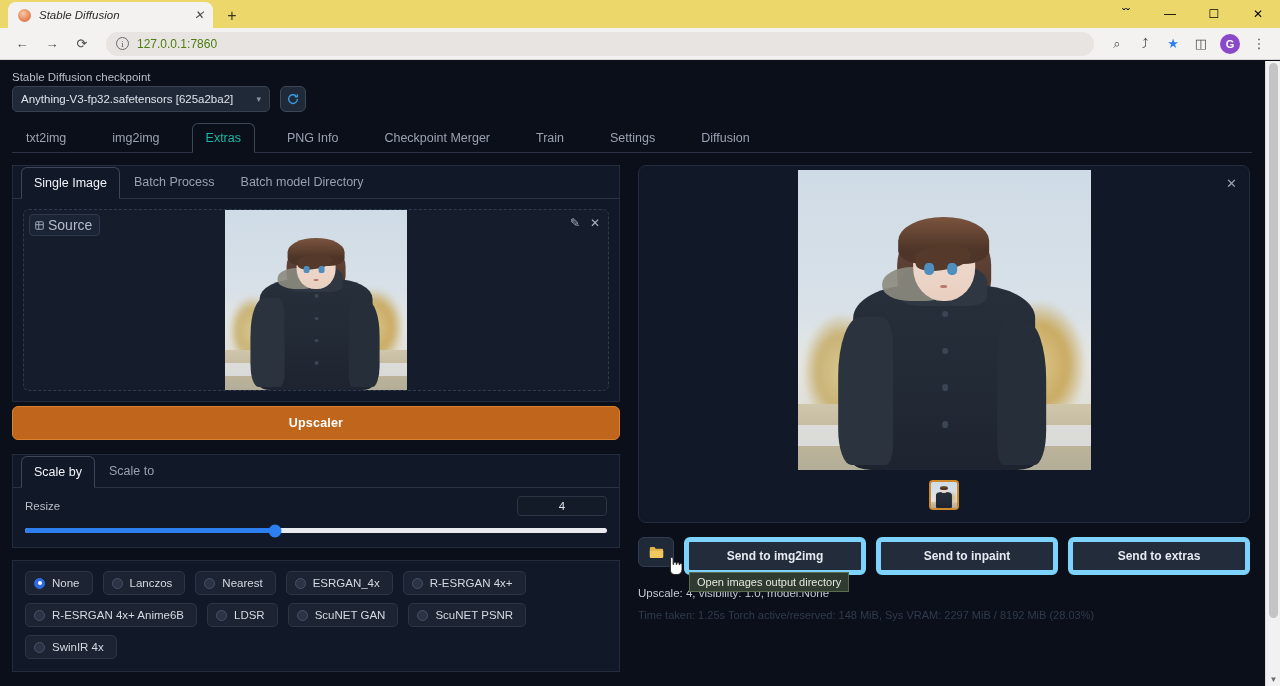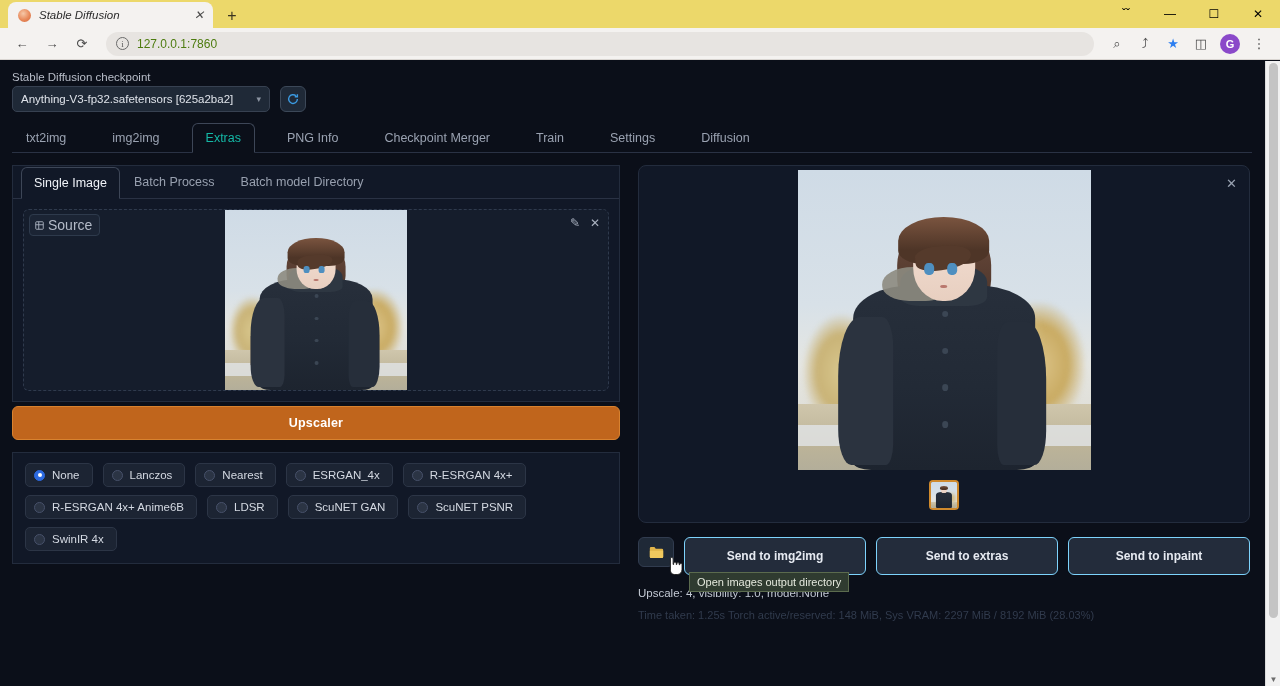--- a/index.html
+++ b/index.html
@@ -362,21 +362,21 @@
     width: 36px; height: 30px;
     background: #1f2937;
     border: 1px solid #313c4f;
     border-radius: 6px;
     display: flex; align-items: center; justify-content: center;
     position: relative;
   }
   .sendbtn {
     flex: 1; height: 38px;
     background: #232c3b;
-    border: 1px solid #7dd3fc;
+    border: 5px solid #7dd3fc;
     border-radius: 6px;
     color: #e6eaf1;
     font-size: 12px;
     font-weight: bold;
     display: flex; align-items: center; justify-content: center;
   }
 
   .tooltip {
     position: absolute;
     left: 50px; top: 34px;
@@ -541,20 +541,36 @@
                   <div class="eyeL"></div>
                     <div class="eyeR"></div>
                     <div class="mouth"></div>
                 </div>
               </div>
             </div>
           </div>
 
           <div class="genbtn">Upscaler</div>
 
+          <div class="panel scaleblock">
+            <div class="subtabs">
+              <div class="stab active">Scale by</div>
+              <div class="stab">Scale to</div>
+            </div>
+            <div class="sliderwrap">
+              <div class="sliderhead">
+                <div class="sliderlabel">Resize</div>
+                <div class="slidernum">4</div>
+              </div>
+              <div class="track">
+                <div class="fill" id="resize-fill" style="width: 43%;"></div>
+                <div class="knob" id="resize-knob" style="left: 43%;"></div>
+              </div>
+            </div>
+          </div>
 
           <div class="panel upblock">
             <div class="radios" id="upscaler1-radios">
                 <div class="radio on">
                   <span class="dot"></span>
                   <span>None</span>
                 </div>
                 <div class="radio">
                   <span class="dot"></span>
                   <span>Lanczos</span>
@@ -647,22 +663,22 @@
               <svg width="15" height="13" viewBox="0 0 18 15">
                 <path d="M1 2.5A1.5 1.5 0 0 1 2.5 1h4l1.6 2H15.5A1.5 1.5 0 0 1 17 4.5v8A1.5 1.5 0 0 1 15.5 14h-13A1.5 1.5 0 0 1 1 12.5z" fill="#e0b44a"></path>
                 <path d="M1 5.5h16v7A1.5 1.5 0 0 1 15.5 14h-13A1.5 1.5 0 0 1 1 12.5z" fill="#f0c95e"></path>
               </svg>
               <svg class="cursor" viewBox="0 0 16 22">
                 <path d="M5 1.5c.9 0 1.5.7 1.5 1.6v6.2h.6V8.1c0-.8.6-1.4 1.4-1.4s1.4.6 1.4 1.4v1.2h.6V8.6c0-.8.6-1.4 1.4-1.4s1.3.6 1.3 1.4v1h.6V9.4c0-.8.6-1.3 1.3-1.3.6 0 1.2.5 1.2 1.3v5.1c0 3.6-2.1 5.9-5.3 5.9H8.2c-3 0-4.7-2-4.7-4.6V3.1c0-.9.6-1.6 1.5-1.6z" fill="#fff" stroke="#1a1a1a" stroke-width="1"></path>
               </svg>
               <div class="tooltip">Open images output directory</div>
             </div>
             <div class="sendbtn">Send to img2img</div>
+            <div class="sendbtn">Send to inpaint</div>
             <div class="sendbtn">Send to extras</div>
-            <div class="sendbtn">Send to inpaint</div>
           </div>
 
           <div class="statusline">Upscale: 4, visibility: 1.0, model:None</div>
           <div class="statusfaint">Time taken: 1.25s    Torch active/reserved: 148 MiB, Sys VRAM: 2297 MiB / 8192 MiB (28.03%)</div>
         </div>
       </div>
 
     </div>
   </div>
 

